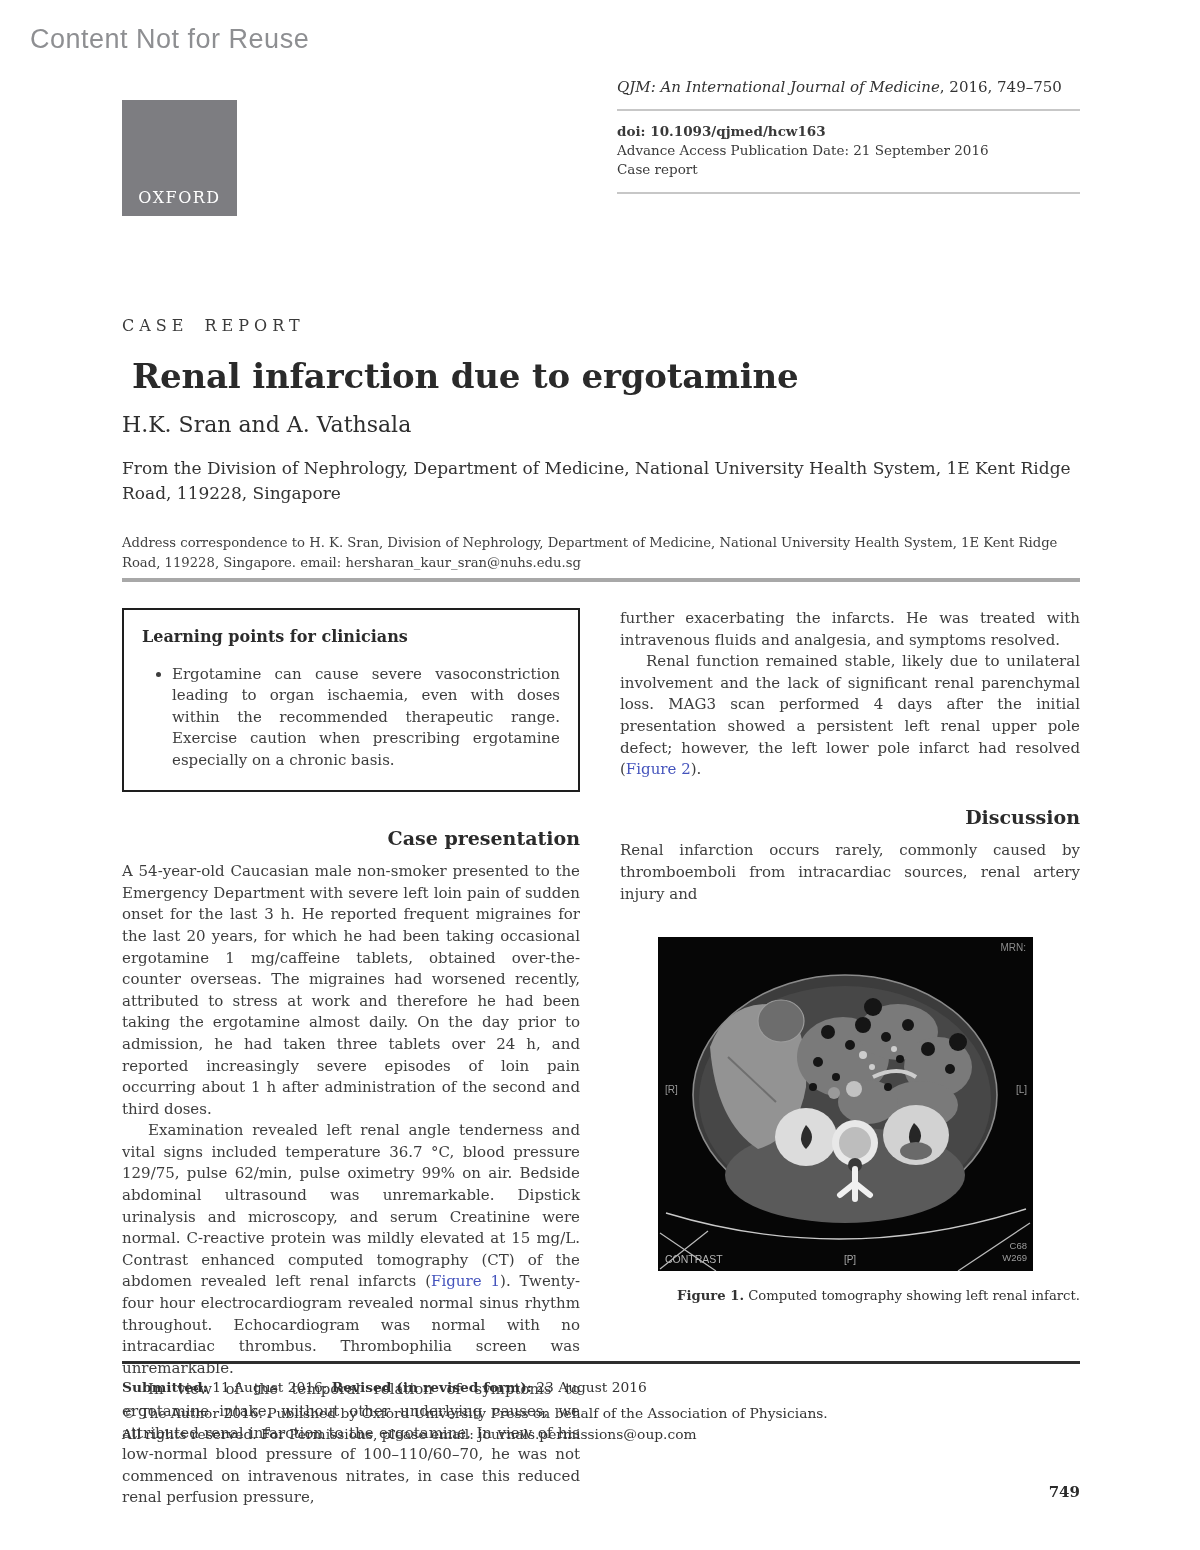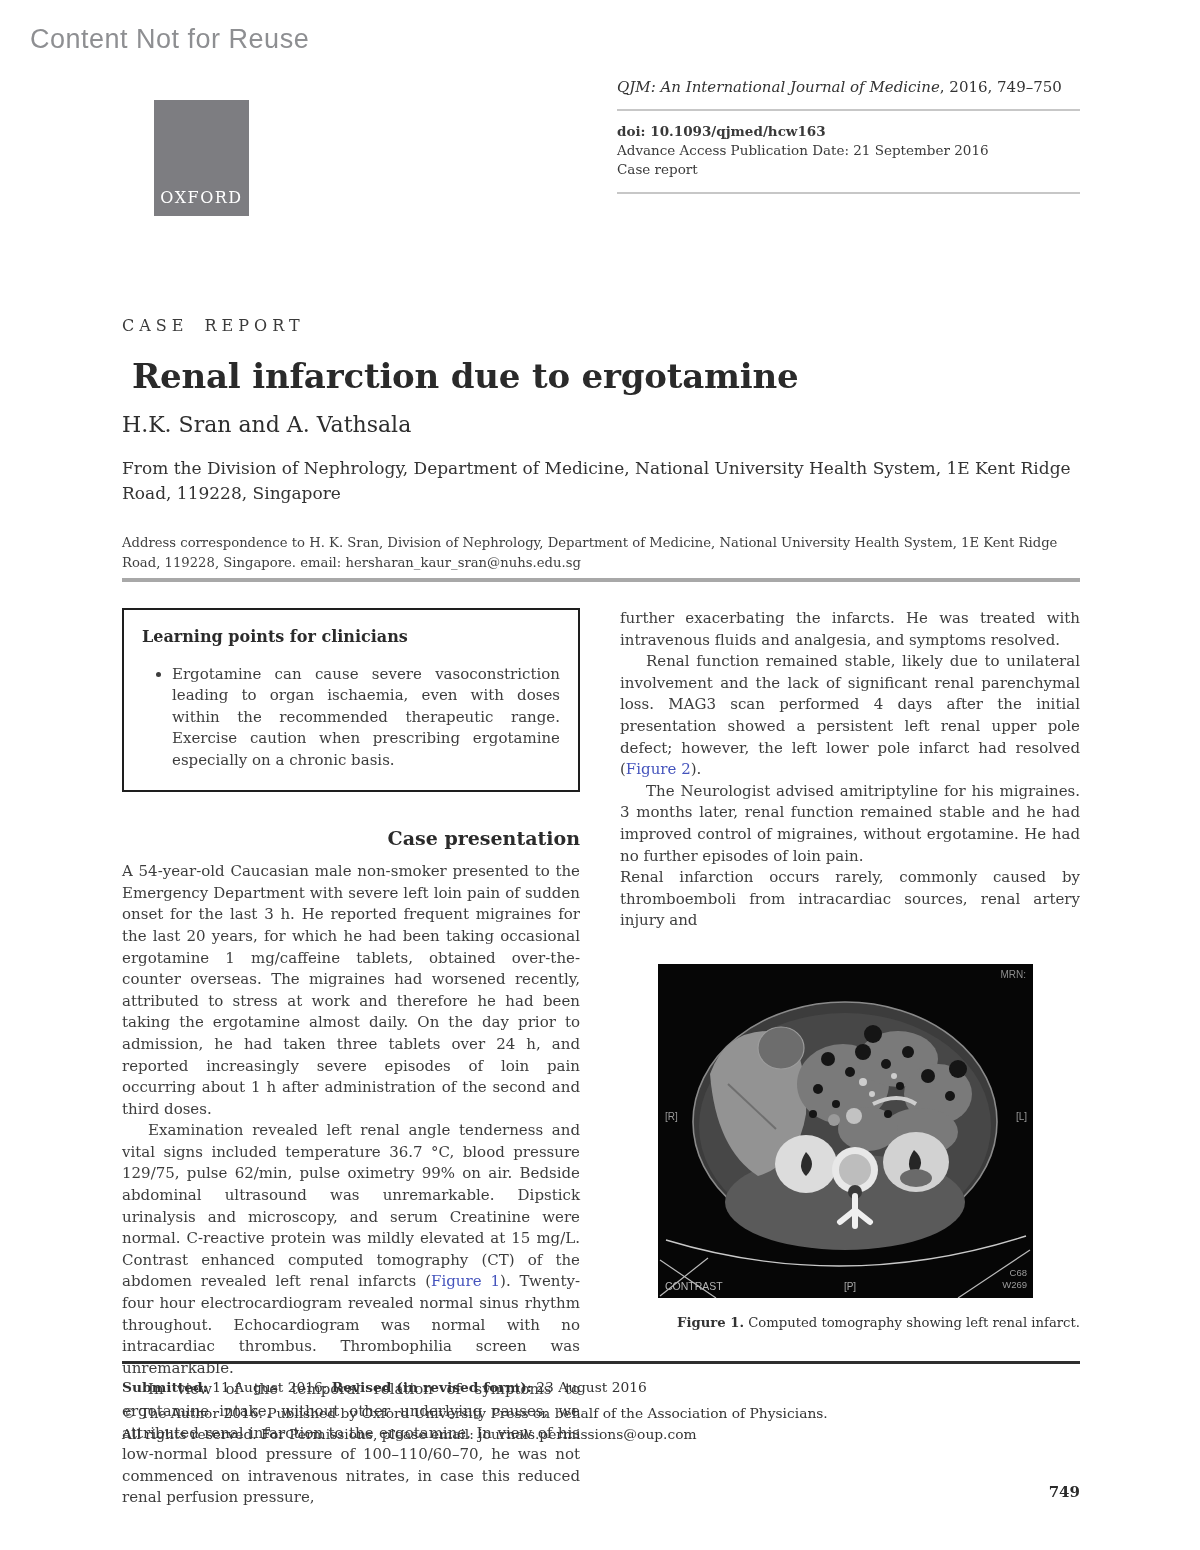--- a/index.html
+++ b/index.html
@@ -6,22 +6,22 @@
   .page {
     position:relative; width:1200px; height:1550px; background:#ffffff;
     font-family:"DejaVu Serif", serif; color:#3d3d3d; overflow:hidden;
   }
   .watermark {
     position:absolute; left:30px; top:24px;
     font-family:"Liberation Sans", sans-serif;
     font-size:27px; color:#8e8f92; letter-spacing:0.5px;
   }
   .oxford-logo {
-    position:absolute; left:122px; top:100px; width:95px; height:116px;
-    background:#7d7d81; display:flex; align-items:flex-end; justify-content:center;margin-left:32px;
+    position:absolute; left:122px; top:100px; width:115px; height:116px;
+    background:#7d7d81; display:flex; align-items:flex-end; justify-content:center;
   }
   .oxford-logo span {
     color:#ffffff; font-family:"DejaVu Serif", serif; font-size:16px;
     letter-spacing:1.5px; padding-bottom:9px;
   }
   .header-right { position:absolute; left:617px; top:78px; width:463px; }
   .journal-line { font-size:15px; color:#333; }
   .journal-line em { font-style:italic; }
   .rule-thin { height:2px; background:#c7c7c7; border:0; margin:13px 0 11px 0; }
   .header-meta { font-size:13.5px; line-height:19px; color:#3a3a3a; }
@@ -110,21 +110,21 @@
     </div>
     <h2 class="section-h">Case presentation</h2>
     <p>A 54-year-old Caucasian male non-smoker presented to the Emergency Department with severe left loin pain of sudden onset for the last 3 h. He reported frequent migraines for the last 20 years, for which he had been taking occasional ergotamine 1 mg/caffeine tablets, obtained over-the-counter overseas. The migraines had worsened recently, attributed to stress at work and therefore he had been taking the ergotamine almost daily. On the day prior to admission, he had taken three tablets over 24 h, and reported increasingly severe episodes of loin pain occurring about 1 h after administration of the second and third doses.</p>
     <p class="ind"><span>Examination revealed left renal angle tenderness and vital signs included temperature 36.7 °C, blood pressure 129/75, pulse 62/min, pulse oximetry 99% on air. Bedside abdominal ultrasound was unremarkable. Dipstick urinalysis and microscopy, and serum Creatinine were normal. C-reactive protein was mildly elevated at 15 mg/L. Contrast enhanced computed tomography (CT) of the abdomen revealed left renal infarcts (</span><a class="fig-link">Figure 1</a><span>). Twenty-four hour electrocardiogram revealed normal sinus rhythm throughout. Echocardiogram was normal with no intracardiac thrombus. Thrombophilia screen was unremarkable.</span></p>
     <p class="ind">In view of the temporal relation of symptoms to ergotamine intake, without other underlying causes, we attributed renal infarction to the ergotamine. In view of his low-normal blood pressure of 100–110/60–70, he was not commenced on intravenous nitrates, in case this reduced renal perfusion pressure,</p>
   </div>
 
   <div class="col col-right">
     <p>further exacerbating the infarcts. He was treated with intravenous fluids and analgesia, and symptoms resolved.</p>
     <p class="ind"><span>Renal function remained stable, likely due to unilateral involvement and the lack of significant renal parenchymal loss. MAG3 scan performed 4 days after the initial presentation showed a persistent left renal upper pole defect; however, the left lower pole infarct had resolved (</span><a class="fig-link">Figure 2</a><span>).</span></p>
-    <p class="ind">The Neurologist advised amitriptyline for his migraines. 3 months later, renal function remained stable and he had improved control of migraines, without ergotamine. He had no further episodes of loin pain.</p>
+    <h2 class="section-h mt">Discussion</h2>
     <p>Renal infarction occurs rarely, commonly caused by thromboemboli from intracardiac sources, renal artery injury and</p>
 
     <div class="figure-wrap">
       <svg class="ct-image" width="375" height="334" viewBox="0 0 375 334" xmlns="http://www.w3.org/2000/svg">
         <rect x="0" y="0" width="375" height="334" fill="#060606"></rect>
 
         <ellipse cx="187" cy="158" rx="152" ry="120" fill="#3c3c3c" stroke="#8a8a8a" stroke-width="1.6"></ellipse>
         <ellipse cx="187" cy="162" rx="146" ry="113" fill="#474747"></ellipse>
 
         <ellipse cx="187" cy="238" rx="120" ry="48" fill="#5a5a5a"></ellipse>

